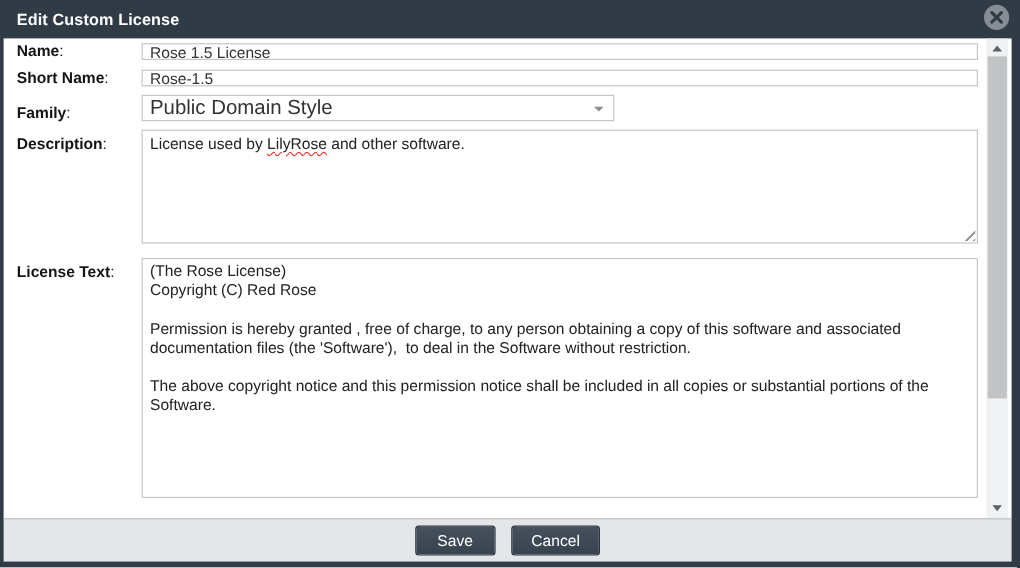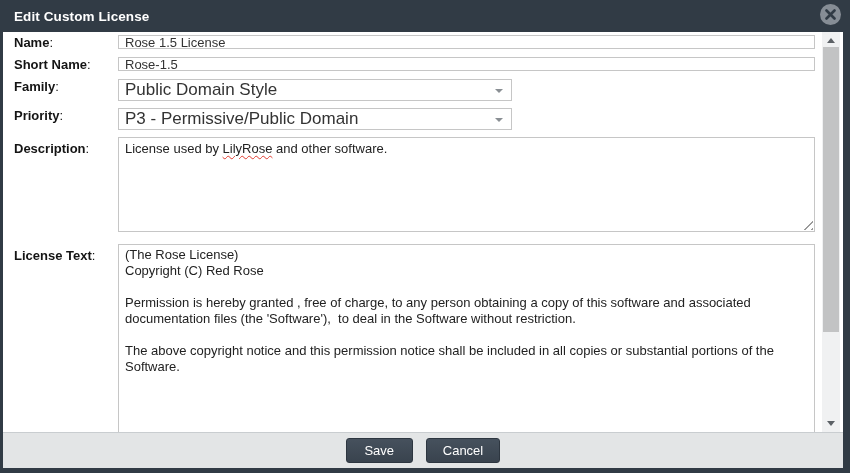--- a/index.html
+++ b/index.html
@@ -10,21 +10,21 @@
   
   .titlebar { position:absolute; top:0; left:0; right:0; height:32px; display:flex; align-items:center; }
   .title { color:#ffffff; font-weight:bold; font-size:13.5px; padding-left:14px; letter-spacing:.1px; }
   .close-btn { position:absolute; right:9px; top:4px; width:21px; height:21px; border:none; background:#868d95; border-radius:50%; cursor:pointer; display:flex; align-items:center; justify-content:center; padding:0; }
   .close-btn svg { display:block; }
 
   
   .body { position:absolute; top:32px; left:3px; right:7px; bottom:41px; background:#ffffff; overflow:hidden; }
 
   .form { position:absolute; inset:0; padding:3px 28px 0 11px; }
-  .row { display:flex; align-items:flex-start; margin-bottom:7px; }
+  .row { display:flex; align-items:flex-end; margin-bottom:7px; }
   .row.top { align-items:flex-start; }
   .row.top .lblwrap { padding-top:4px; }
   .lblwrap { width:104px; flex:0 0 104px; font-size:13px; color:#141414; }
   .lbl { font-weight:bold; }
   .colon { font-weight:normal; }
 
   .txt-input { flex:1; height:14px; border:1px solid #c6c6c6; background:#fff; font-family:"Liberation Sans", sans-serif; font-size:13px; color:#333; padding:0 6px; outline:none; }
 
   .dropdown { position:relative; width:394px; height:22px; border:1px solid #c6c6c6; background:#fff; font-size:17px; color:#333; display:flex; align-items:center; padding:0 22px 0 6px; cursor:default; }
   .dd-arrow { position:absolute; right:8px; top:9px; width:0; height:0; border-left:4px solid transparent; border-right:4px solid transparent; border-top:4px solid #8a8f94; }
@@ -80,27 +80,20 @@
       </div>
 
       <div class="row">
         <span class="lblwrap"><span class="lbl">Family</span><span class="colon">:</span></span>
         <div class="dropdown">
           <span>Public Domain Style</span>
           <span class="dd-arrow"></span>
         </div>
       </div>
 
-      <div class="row">
-        <span class="lblwrap"><span class="lbl">Priority</span><span class="colon">:</span></span>
-        <div class="dropdown">
-          <span>P3 - Permissive/Public Domain</span>
-          <span class="dd-arrow"></span>
-        </div>
-      </div>
 
 
       <div class="row top" style="margin-bottom:12px;">
         <span class="lblwrap"><span class="lbl">Description</span><span class="colon">:</span></span>
         <div class="descbox">
           <span>License used by </span><span class="squiggle">LilyRose</span><span> and other software.</span>
           <span class="grip"></span>
         </div>
       </div>
 

